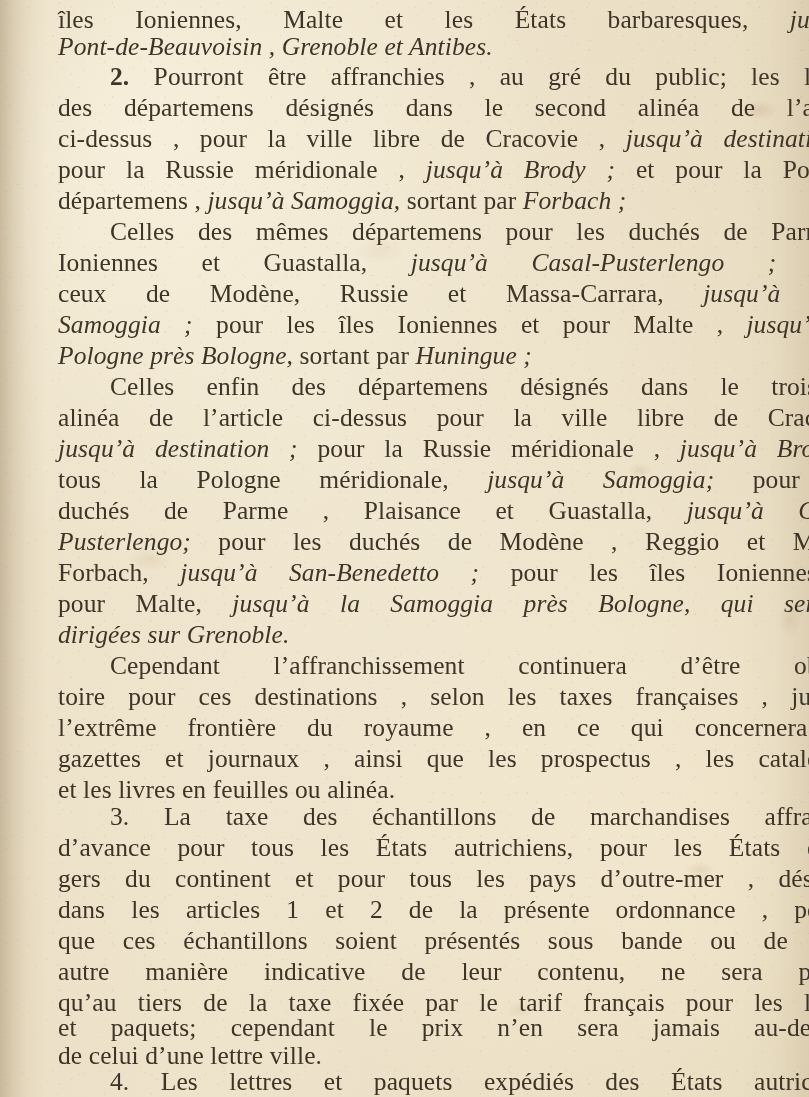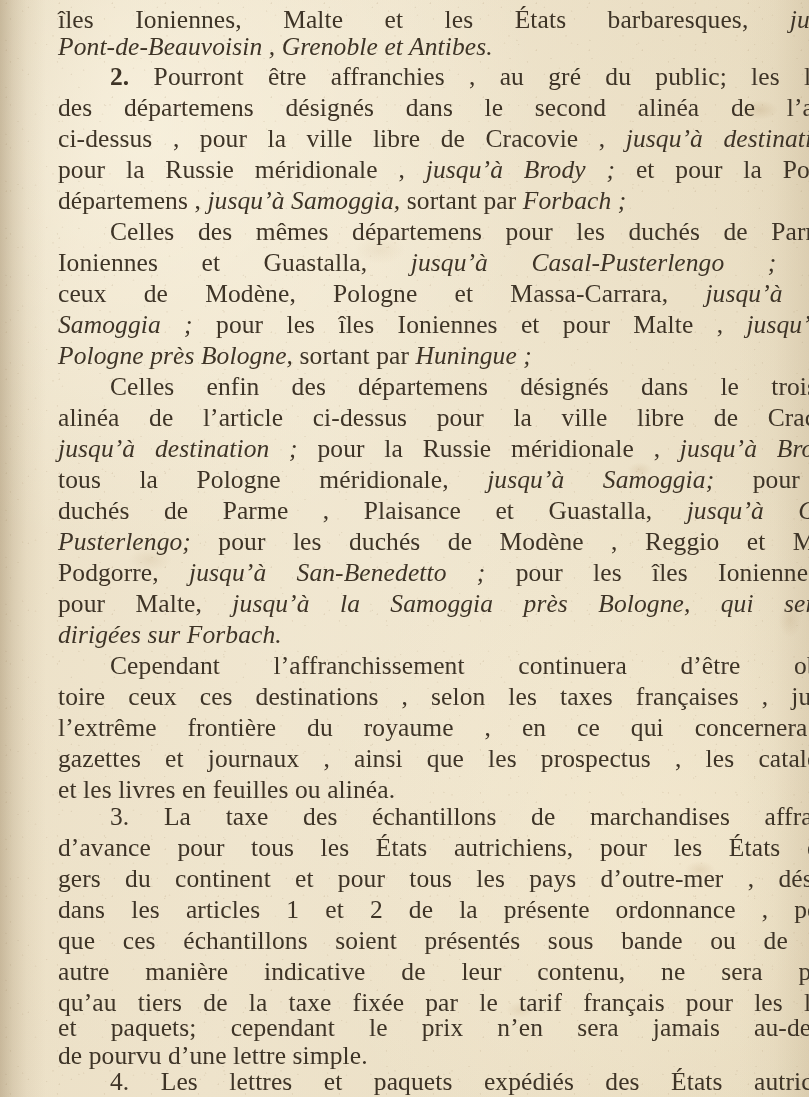--- a/index.html
+++ b/index.html
@@ -165,21 +165,21 @@
       <div class="line flow" style="top: 181px;">
         <span class="ln-inner"><span>départemens , </span><span class="ital">jusqu’à  Samoggia,</span><span> sortant par </span><span class="ital">Forbach ;</span></span>
       </div>
       <div class="line just" style="text-indent: 52px; top: 212px;">
         <span class="ln-inner"><span>Celles des mêmes départemens pour les duchés de Parme ,</span></span>
       </div>
       <div class="line just" style="top: 243px;">
         <span class="ln-inner"><span>Ioniennes et Guastalla, </span><span class="ital">jusqu’à Casal-Pusterlengo ;</span><span> pour</span></span>
       </div>
       <div class="line just" style="top: 274px;">
-        <span class="ln-inner"><span>ceux de Modène, Pologne et Massa-Carrara, </span><span class="ital">jusqu’à San-</span></span>
+        <span class="ln-inner"><span>ceux de Modène, Russie et Massa-Carrara, </span><span class="ital">jusqu’à San-</span></span>
       </div>
       <div class="line just" style="top: 305px;">
         <span class="ln-inner"><span class="ital">Samoggia ;</span><span> pour les îles Ioniennes et pour Malte , </span><span class="ital">jusqu’à la</span></span>
       </div>
       <div class="line flow" style="top: 336px;">
         <span class="ln-inner"><span class="ital">Pologne près Bologne,</span><span> sortant par </span><span class="ital">Huningue ;</span></span>
       </div>
       <div class="line just" style="text-indent: 52px; top: 367px;">
         <span class="ln-inner"><span>Celles enfin des départemens désignés dans le troisième</span></span>
       </div>
@@ -192,33 +192,33 @@
       <div class="line just" style="top: 460px;">
         <span class="ln-inner"><span>tous la Pologne méridionale, </span><span class="ital">jusqu’à Samoggia;</span><span> pour les</span></span>
       </div>
       <div class="line just" style="top: 491px;">
         <span class="ln-inner"><span>duchés de Parme , Plaisance et Guastalla, </span><span class="ital">jusqu’à Casal-</span></span>
       </div>
       <div class="line just" style="top: 522px;">
         <span class="ln-inner"><span class="ital">Pusterlengo;</span><span> pour les duchés de Modène , Reggio et Massa-</span></span>
       </div>
       <div class="line just" style="top: 553px;">
-        <span class="ln-inner"><span>Podgorre, </span><span class="ital">jusqu’à San-Benedetto ;</span><span> pour les îles Ioniennes et</span></span>
+        <span class="ln-inner"><span>Forbach, </span><span class="ital">jusqu’à San-Benedetto ;</span><span> pour les îles Ioniennes et</span></span>
       </div>
       <div class="line just" style="top: 584px;">
         <span class="ln-inner"><span>pour Malte, </span><span class="ital">jusqu’à la Samoggia près Bologne, qui seraient</span></span>
       </div>
       <div class="line flow" style="top: 615px;">
-        <span class="ln-inner"><span class="ital">dirigées sur Forbach.</span></span>
+        <span class="ln-inner"><span class="ital">dirigées sur Grenoble.</span></span>
       </div>
       <div class="line just" style="text-indent: 52px; top: 646px;">
         <span class="ln-inner"><span>Cependant l’affranchissement continuera d’être obliga-</span></span>
       </div>
       <div class="line just" style="top: 677px;">
-        <span class="ln-inner"><span>toire ceux ces destinations , selon les taxes françaises , </span><span>jusqu’à</span></span>
+        <span class="ln-inner"><span>toire pour ces destinations , selon les taxes françaises , </span><span>jusqu’à</span></span>
       </div>
       <div class="line just" style="top: 708px;">
         <span class="ln-inner"><span>l’extrême frontière du royaume , en ce qui concernera les</span></span>
       </div>
       <div class="line just" style="top: 739px;">
         <span class="ln-inner"><span>gazettes et journaux , ainsi que les prospectus , les catalogues</span></span>
       </div>
       <div class="line flow" style="top: 770px;">
         <span class="ln-inner"><span>et les livres en feuilles ou alinéa.</span></span>
       </div>
@@ -240,20 +240,20 @@
       <div class="line just" style="top: 952px;">
         <span class="ln-inner"><span>autre manière indicative de leur contenu, ne sera perçue</span></span>
       </div>
       <div class="line just" style="top: 983px;">
         <span class="ln-inner"><span>qu’au tiers de la taxe fixée par le tarif français pour les lettres</span></span>
       </div>
       <div class="line just" style="top: 1008px;">
         <span class="ln-inner"><span>et paquets; cependant le prix n’en sera jamais au-dessous</span></span>
       </div>
       <div class="line flow" style="top: 1036px;">
-        <span class="ln-inner"><span>de pourvu d’une lettre simple.</span></span>
+        <span class="ln-inner"><span>de celui d’une lettre ville.</span></span>
       </div>
       <div class="line just" style="text-indent: 52px; top: 1062px;">
         <span class="ln-inner"><span class="oldnum">4.</span><span> Les lettres et paquets expédiés des États autrichiens</span></span>
       </div>
     </div>
 
 </div>
 
 </body></html>

